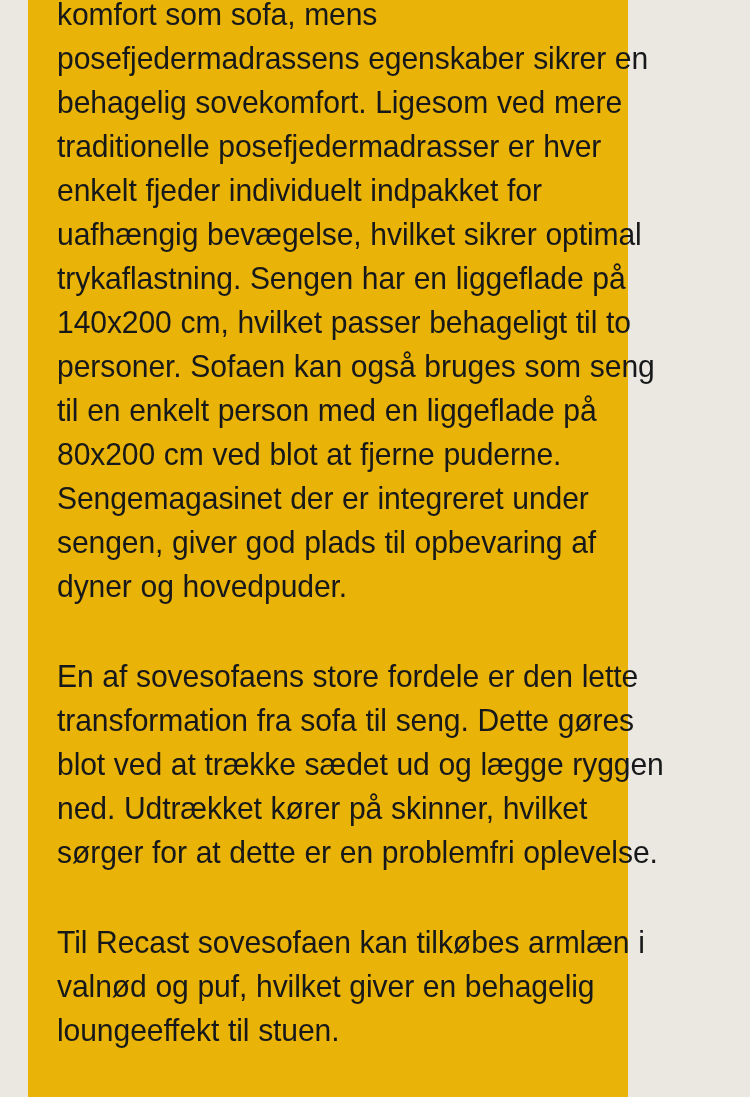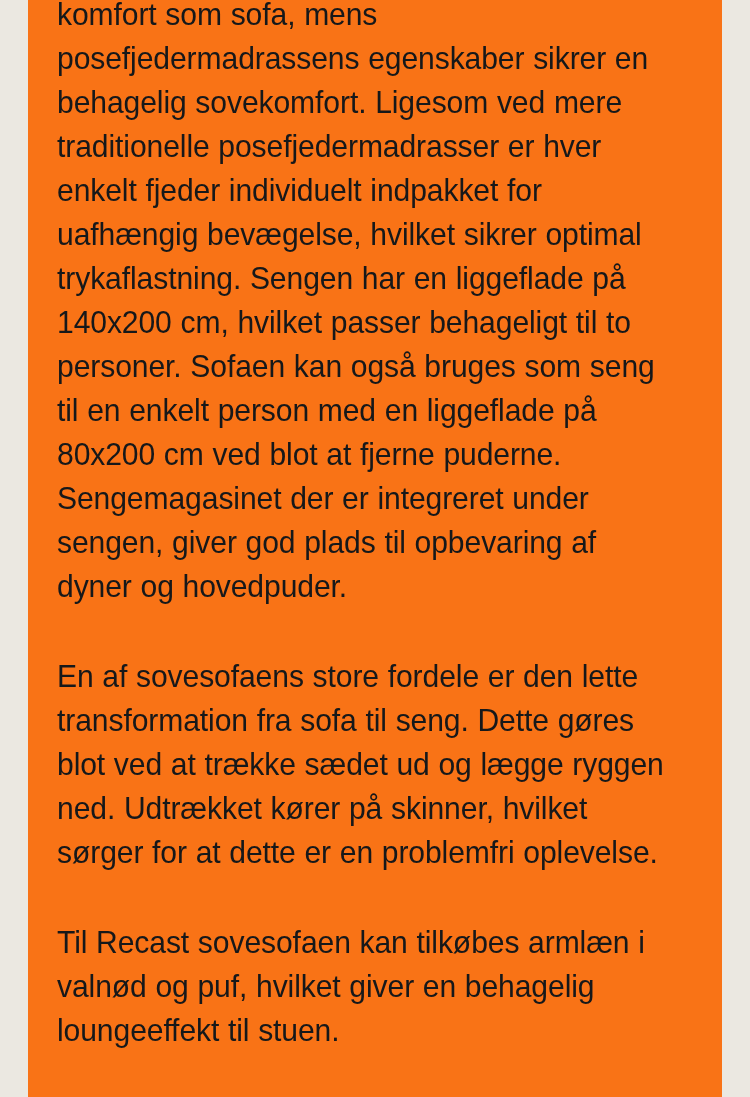--- a/index.html
+++ b/index.html
@@ -29,23 +29,23 @@
     background: #ebe8e1;
   }
   .page-gutter.left  { left: 0;  width: 28px; }
   .page-gutter.right { right: 0; width: 28px; }
 
   
   #content-card {
     position: absolute;
     top: 0;
     left: 28px;
-    width: 694px;
+    width: 600px;
     height: 1097px;
-    background: #f97316;
+    background: #eab308;
     box-sizing: border-box;
   }
 
   #article-body {
     position: absolute;
     top: -8px;
     left: 29px;
     width: 640px;
     color: #1a1a1a;
   }

